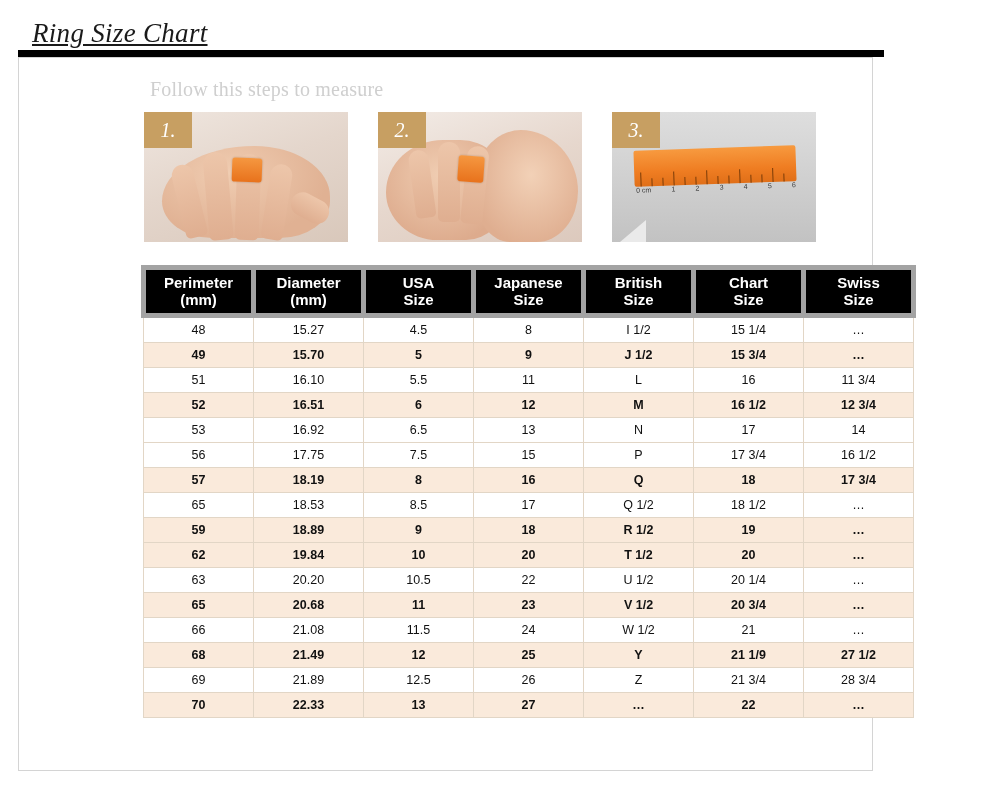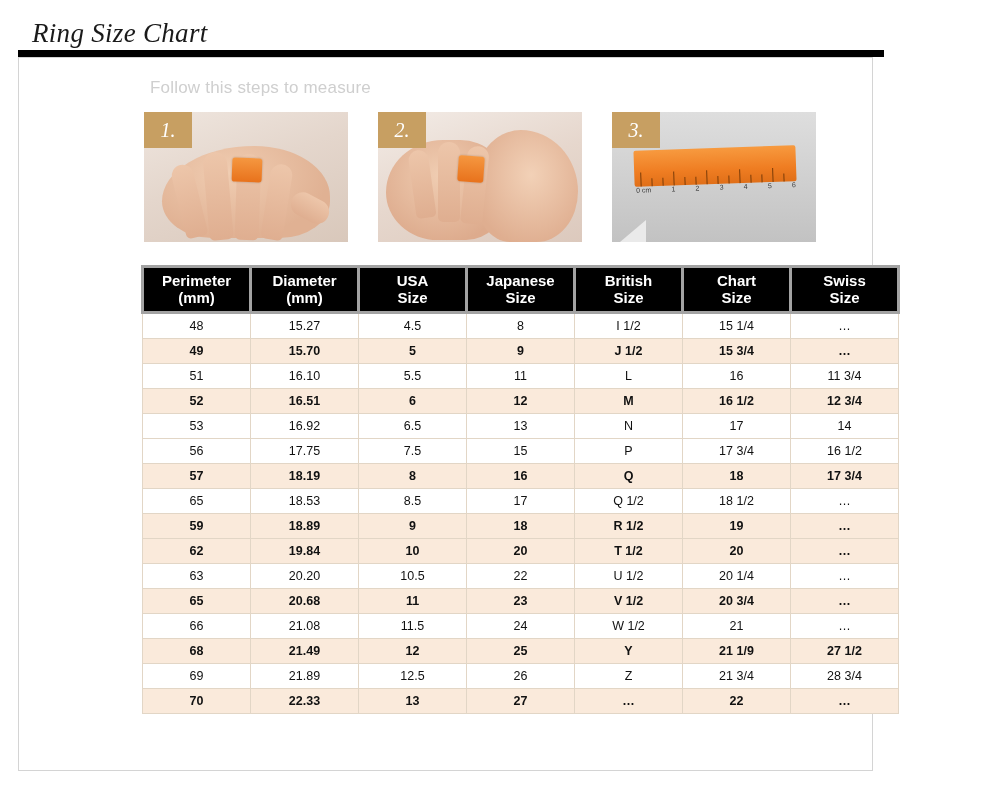--- a/index.html
+++ b/index.html
@@ -17,20 +17,21 @@
   }
   .page-title {
     font-family: "Liberation Serif", serif;
     font-style: italic;
     font-size: 27px;
     color: #1a1a1a;
     position: absolute;
     left: 32px;
     top: 18px;
     letter-spacing: 0.3px;
+    text-decoration: underline;
   }
   .title-rule {
     position: absolute;
     left: 18px;
     top: 50px;
     width: 866px;
     height: 7px;
     background: #000000;
   }
   .outer-frame {
@@ -39,24 +40,24 @@
     top: 57px;
     width: 853px;
     height: 712px;
     border: 1px solid #d4d4d4;
     background: #ffffff;
   }
   .steps-heading {
     position: absolute;
     left: 150px;
     top: 78px;
-    font-size: 17px;
+    font-size: 20px;
     color: #cfcfcf;
     letter-spacing: 0.2px;
-    font-family: Liberation Sans, sans-serif;
+    font-family: Liberation Serif, serif;
   }
   .steps-row {
     position: absolute;
     left: 144px;
     top: 112px;
     width: 700px;
     display: flex;
     gap: 30px;
   }
   .step {
@@ -180,21 +181,21 @@
     border-collapse: collapse;
     font-size: 12.5px;
   }
   .size-table th {
     background: #000000;
     color: #ffffff;
     font-weight: bold;
     font-size: 15px;
     padding: 4px 6px;
     line-height: 1.15;
-    border: 3px solid #a3a3a3;
+    border: 5px solid #a3a3a3;
     width: 93px;
   }
   .size-table th .sub { display: block; font-weight: bold; }
   .size-table td {
     border: 1px solid #e2d6c6;
     text-align: center;
     padding: 4px 4px;
     height: 16px;
     font-size: 12.5px;
     color: #111;

